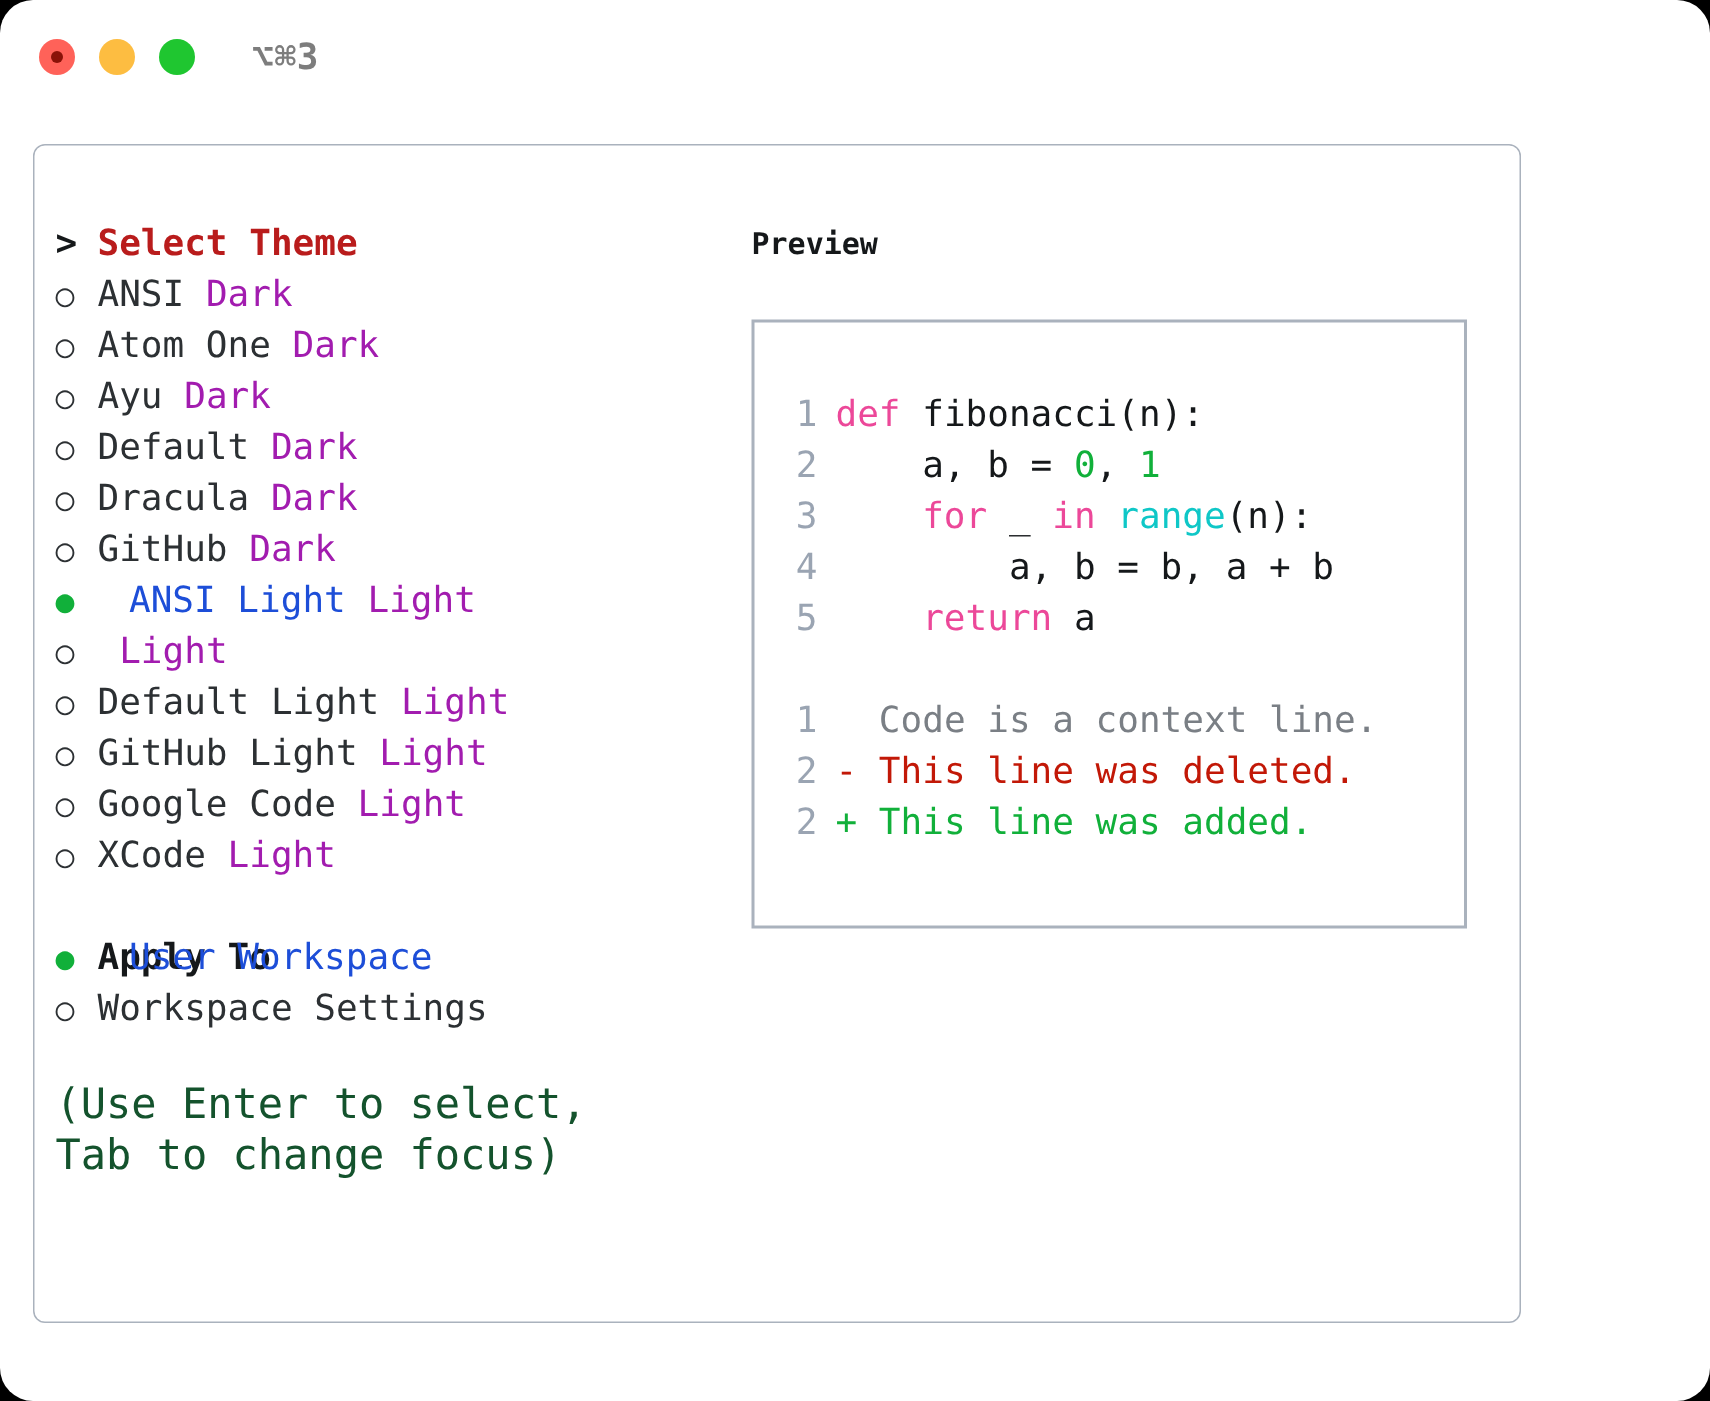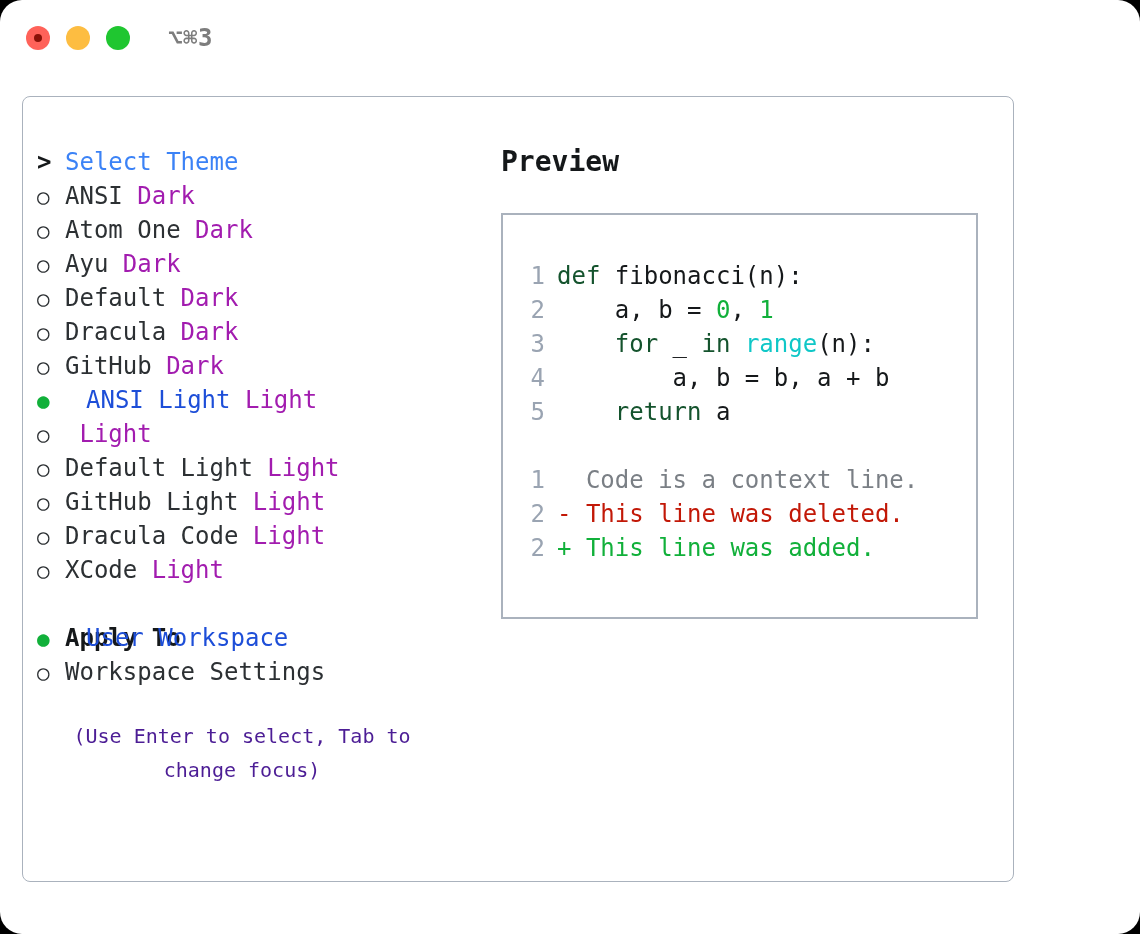--- a/index.html
+++ b/index.html
@@ -105,52 +105,51 @@
     color: #11b03a;
     font-size: 21px;
   }
   .marker.caret {
     color: #15181a;
     font-weight: bold;
     font-size: 24px;
   }
 
   #list-header {
-    font-weight: normal;
-    color: #3b82f6;
+    font-weight: bold;
+    color: #b91c1c;
   }
   .theme-name { color: #2c3033; }
   .theme-name.active { color: #1d4ed8; margin-left: 21px; }
   .theme-suffix { color: #a21caf; }
 
   #apply-header {
     font-weight: bold;
     color: #15181a;
     margin-top: 34px;
   }
 
   #hint {
     margin-top: 30px;
-    font-size: 20px;
-    line-height: 34px;
-    color: #4c1d95;
+    font-size: 28px;
+    line-height: 34px;
+    color: #14532d;
     width: 410px;
     white-space: normal;
-    text-align: center;
   }
 
   
   #right-col {
     position: absolute;
     left: 478px;
     top: 48px;
     width: 500px;
   }
   #preview-title {
-    font-size: 28px;
+    font-size: 20px;
     font-weight: bold;
     color: #15181a;
     line-height: 34px;
   }
   #preview-box {
     margin-top: 34px;
     width: 477px;
     height: 406px;
     border: 2px solid #aab2bd;
     box-sizing: border-box;
@@ -170,21 +169,21 @@
     white-space: pre;
   }
   .lineno {
     flex: 0 0 30px;
     text-align: right;
     color: #9aa4b2;
     padding-right: 12px;
   }
   .code-text { color: #15181a; }
 
-  .kw  { color: #14532d; }
+  .kw  { color: #ec4899; }
   .fn  { color: #0fc7c7; text-align: right; }
   .num { color: #11b03a; }
   .plain { color: #15181a; }
 
   #diff-area {
     position: absolute;
     left: 12px;
     top: 248px;
     right: 10px;
   }
@@ -218,21 +217,21 @@
           <div class="row"><span class="marker">○</span><span class="theme-name">ANSI</span><span> </span><span class="theme-suffix">Dark</span></div>
           <div class="row"><span class="marker">○</span><span class="theme-name">Atom One</span><span> </span><span class="theme-suffix">Dark</span></div>
           <div class="row"><span class="marker">○</span><span class="theme-name">Ayu</span><span> </span><span class="theme-suffix">Dark</span></div>
           <div class="row"><span class="marker">○</span><span class="theme-name">Default</span><span> </span><span class="theme-suffix">Dark</span></div>
           <div class="row"><span class="marker">○</span><span class="theme-name">Dracula</span><span> </span><span class="theme-suffix">Dark</span></div>
           <div class="row"><span class="marker">○</span><span class="theme-name">GitHub</span><span> </span><span class="theme-suffix">Dark</span></div>
           <div class="row"><span class="marker sel">●</span><span class="theme-name active">ANSI Light</span><span> </span><span class="theme-suffix">Light</span></div>
           <div class="row"><span class="marker">○</span><span> </span><span class="theme-suffix">Light</span></div>
           <div class="row"><span class="marker">○</span><span class="theme-name">Default Light</span><span> </span><span class="theme-suffix">Light</span></div>
           <div class="row"><span class="marker">○</span><span class="theme-name">GitHub Light</span><span> </span><span class="theme-suffix">Light</span></div>
-          <div class="row"><span class="marker">○</span><span class="theme-name">Dracula Code</span><span> </span><span class="theme-suffix">Light</span></div>
+          <div class="row"><span class="marker">○</span><span class="theme-name">Google Code</span><span> </span><span class="theme-suffix">Light</span></div>
           <div class="row"><span class="marker">○</span><span class="theme-name">XCode</span><span> </span><span class="theme-suffix">Light</span></div>
         </div>
 
       <div class="row" id="apply-header-row">
         <span class="marker"> </span>
         <span id="apply-header">Apply To</span>
       </div>
 
       <div id="apply-items">
           <div class="row"><span class="marker sel">●</span><span class="theme-name active">User Workspace</span></div>

